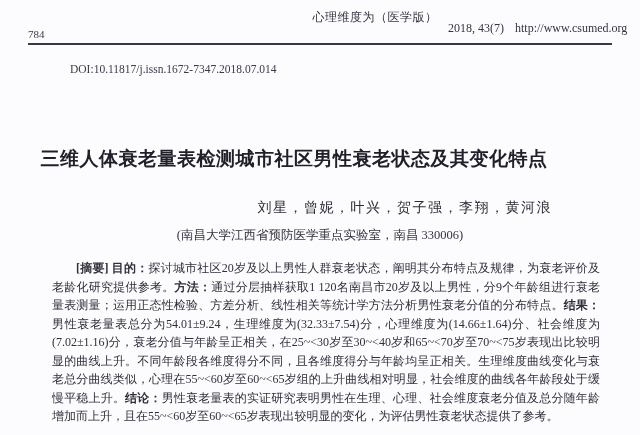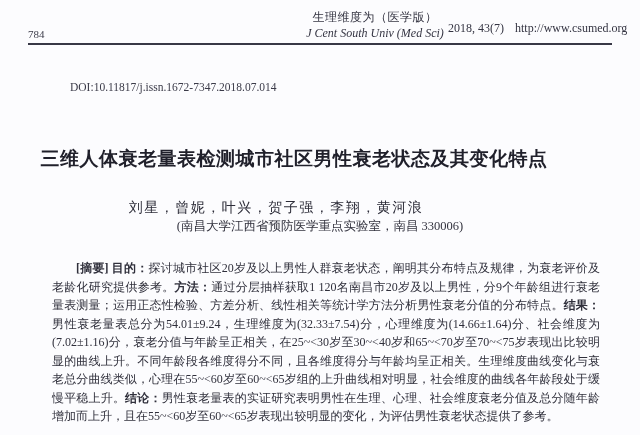--- a/index.html
+++ b/index.html
@@ -49,21 +49,21 @@
     top: 43px;
     width: 584px;
     height: 0;
     border-top: 2px solid #383846;
   }
 
   
   .doi-block {
     position: absolute;
     left: 70px;
-    top: 77px;
+    top: 59px;
     font-size: 11.5px;
     line-height: 20.5px;
     color: #3a3a48;
   }
   .doi-block span { display: block; }
 
   
   .paper-title {
     position: absolute;
     left: 0;
@@ -75,30 +75,30 @@
     font-size: 19px;
     letter-spacing: 0.5px;
     color: #20202b;
     margin: 0;
   }
   .authors {
     position: absolute;
     left: 0;
     top: 199px;
     width: 552px;
-    text-align: center;
+    text-align: right;
     font-size: 14px;
     letter-spacing: 1.5px;
     color: #2c2c38;
     margin: 0;
   }
   .affiliation {
     position: absolute;
     left: 0;
-    top: 218px;
+    top: 227px;
     width: 640px;
     text-align: center;
     font-size: 12.5px;
     color: #32323e;
     margin: 0;
   }
 
   
   .abstract {
     position: absolute;
@@ -125,22 +125,21 @@
   }
 </style>
 </head>
 <body>
 
 <div class="page">
 
   <span class="page-number">784</span>
 
   <div class="journal-block">
-    <span class="journal-cn">生理维度为（医学版）</span>
-    <span class="journal-en">J Cent South Univ (Med Sci)</span>
+    <span class="journal-cn">心理维度为（医学版）</span>
   </div>
 
   <div class="issue-block">
     <span>2018, 43(7)</span><span class="url">http://www.csumed.org</span>
   </div>
 
   <div class="header-rule"></div>
 
   <div class="doi-block">
     <span>DOI:10.11817/j.issn.1672-7347.2018.07.014</span>

